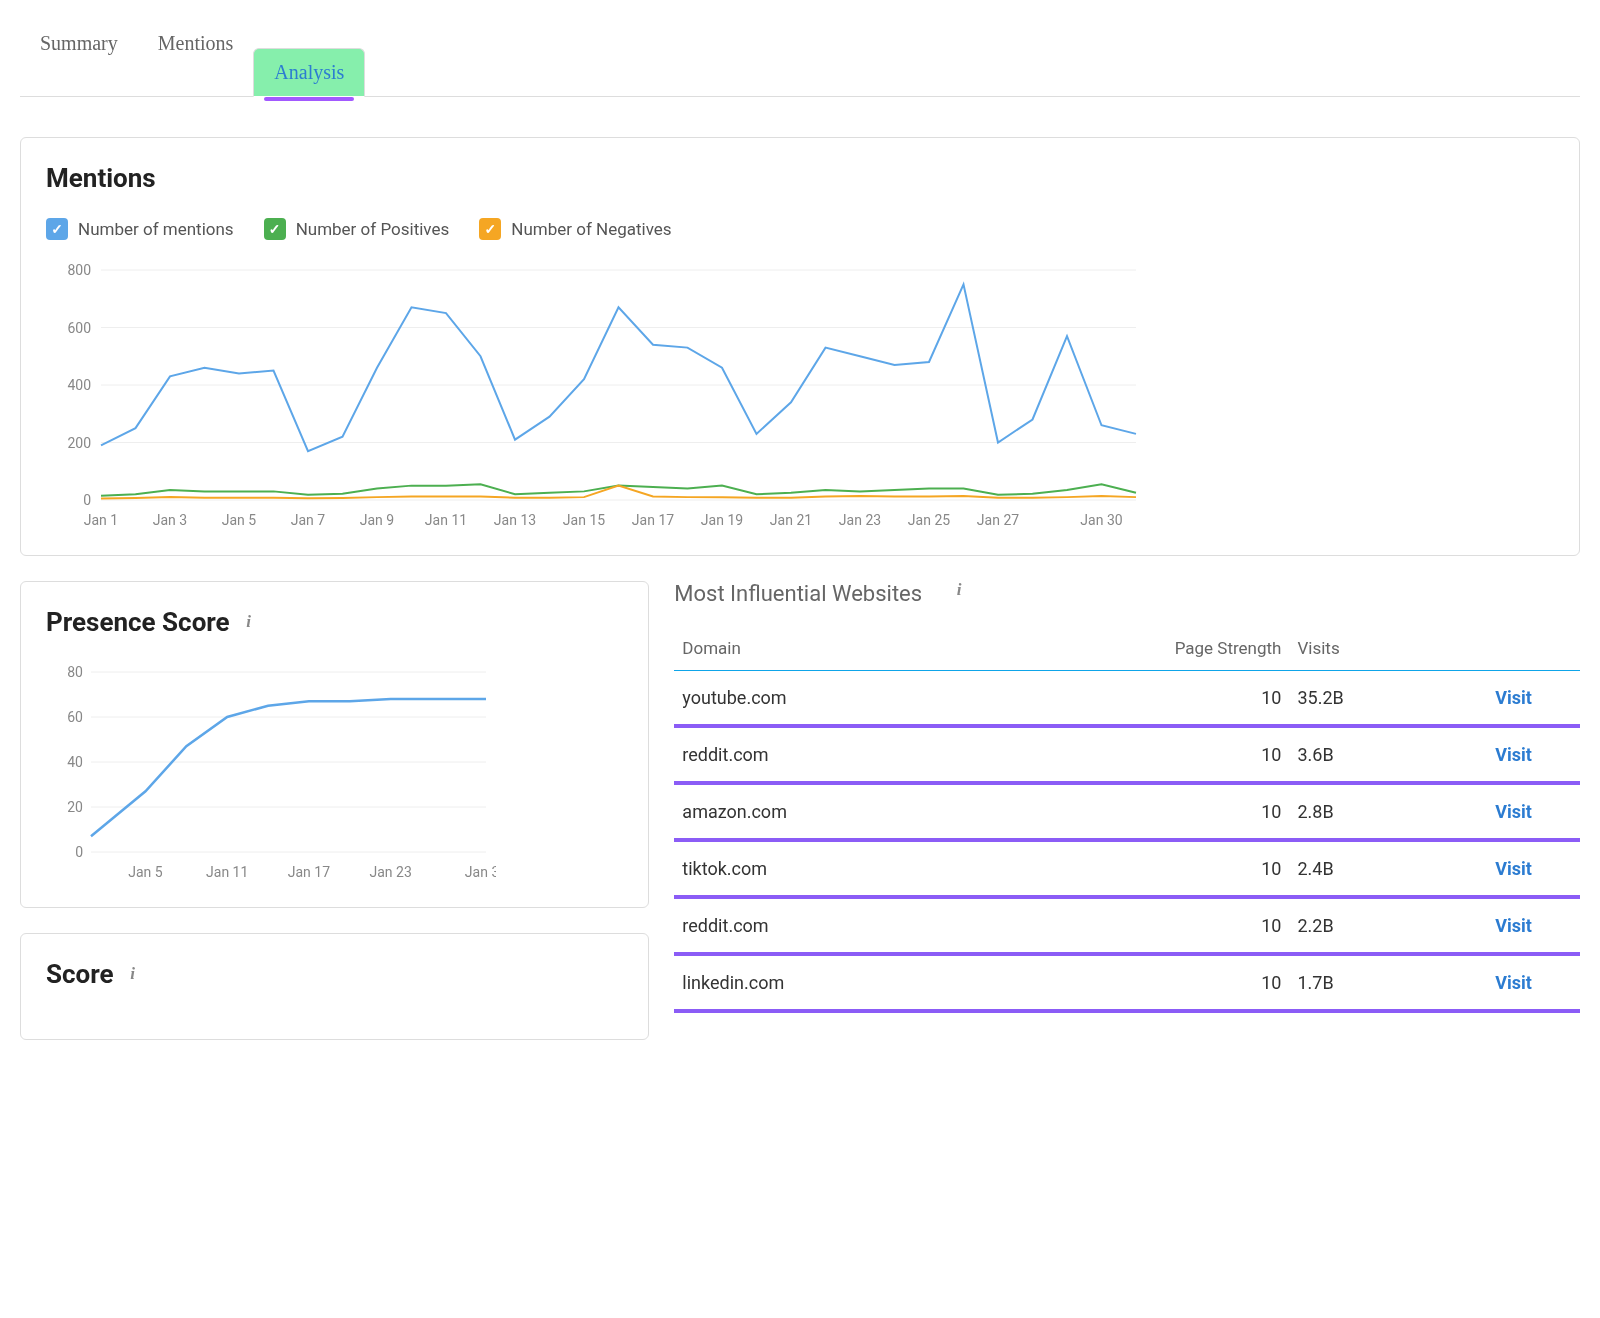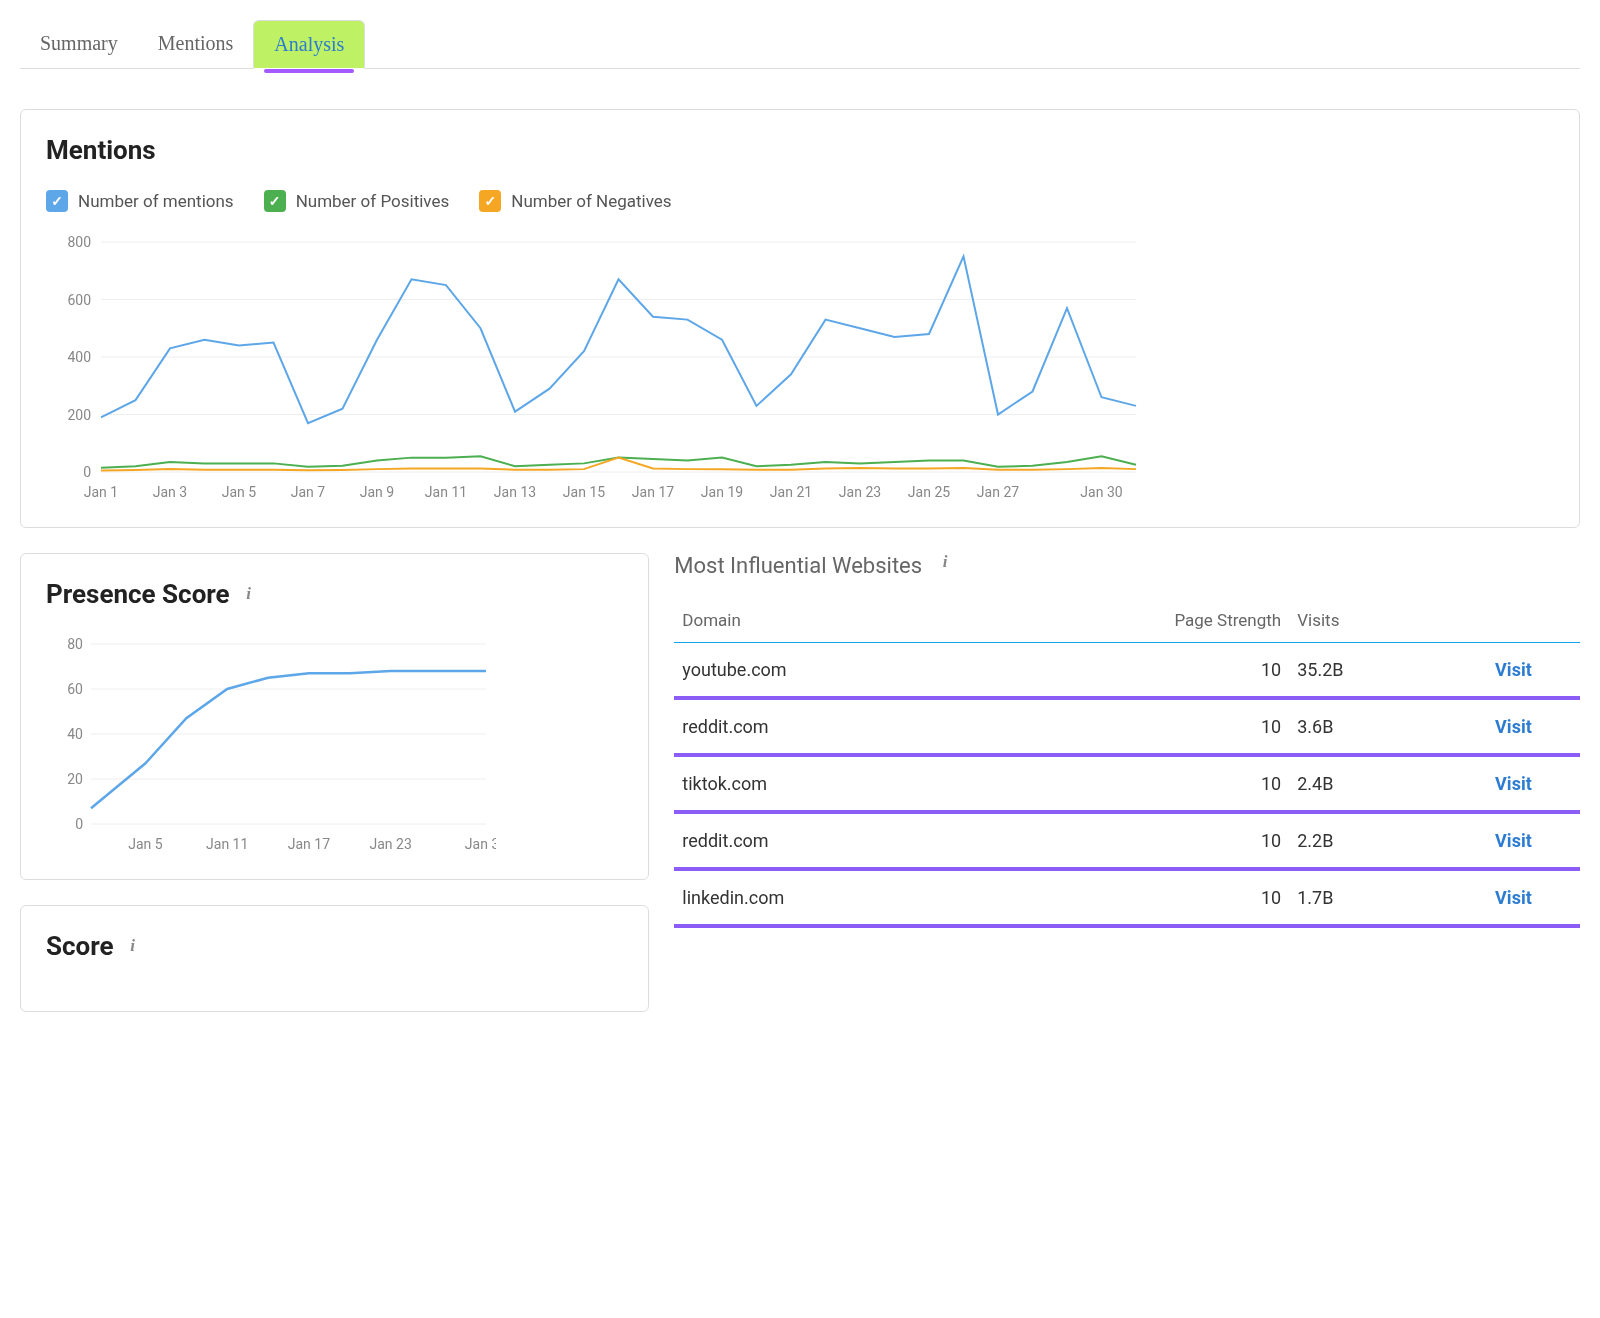--- a/index.html
+++ b/index.html
@@ -1,35 +1,35 @@
 <!DOCTYPE html>
 <html><head>
 <meta charset="utf-8">
 <style>
 * { margin: 0; padding: 0; box-sizing: border-box; }
 body { font-family: -apple-system, BlinkMacSystemFont, "Segoe UI", Roboto, sans-serif; background: #fff; color: #333; padding: 20px; }
 .container { max-width: 1560px; margin: 0 auto; }
 .tabs { display: flex; gap: 0; border-bottom: 1px solid #ddd; margin-bottom: 40px; }
 .tab { padding: 12px 20px; font-size: 20px; color: #666; cursor: pointer; position: relative; font-family: Liberation Serif, serif; }
-.tab.active { color: #2c7cd1; border: 1px solid #ddd; border-bottom: 1px solid #fff; border-radius: 6px 6px 0 0; margin-bottom: -1px; background: #bef264; }
+.tab.active { color: #2c7cd1; border: 1px solid #ddd; border-bottom: 1px solid #fff; border-radius: 6px 6px 0 0; margin-bottom: -1px; background: #86efac; margin-top: 28px; }
 .tab.active::after { content: ''; position: absolute; bottom: -5px; left: 10px; right: 10px; height: 4px; background: #a259ff; border-radius: 2px; }
 .card { border: 1px solid #ddd; border-radius: 6px; padding: 25px; margin-bottom: 25px; }
 .card-title { font-size: 26px; font-weight: 700; color: #222; margin-bottom: 25px; display: flex; align-items: center; gap: 10px; }
 .info-icon { display: inline-flex; align-items: center; justify-content: center; width: 18px; height: 18px; font-style: italic; font-family: serif; font-size: 17px; color: #888; font-weight: bold; }
 .legend { display: flex; gap: 30px; margin-bottom: 20px; }
 .legend-item { display: flex; align-items: center; gap: 10px; font-size: 17px; color: #555; }
 .legend-check { width: 22px; height: 22px; border-radius: 4px; display: flex; align-items: center; justify-content: center; color: #fff; font-size: 14px; font-weight: bold; }
 .chart-area { position: relative; }
 svg { display: block; }
 .axis-tick { font-size: 14px; fill: #888; }
 .grid-line { stroke: #eee; stroke-width: 1; }
 .row-2 { display: flex; gap: 25px; align-items: flex-start; }
 .col-left { width: 41%; }
 .col-right { width: 59%; }
-.section-title { font-size: 22px; color: #666; margin-bottom: 20px; display: flex; align-items: flex-start; gap: 14px; font-weight: 400; }
+.section-title { font-size: 22px; color: #666; margin-bottom: 20px; display: flex; align-items: flex-start; gap: 28px; font-weight: 400; }
 table { width: 100%; border-collapse: collapse; }
 th { text-align: left; font-size: 17px; font-weight: 400; color: #666; padding: 12px 8px; border-bottom: 1px solid #0ea5e9; }
 td { font-size: 18px; color: #333; padding: 16px 8px; border-bottom: 4px solid #8b5cf6; }
 th.right, td.right { text-align: right; }
 .visit-link { color: #2c7cd1; cursor: pointer; text-align: center; font-weight: bold; }
 </style>
 </head>
 <body>
 
 <div class="container">
@@ -145,20 +145,26 @@
               <td>35.2B</td>
               <td class="visit-link">Visit</td>
             </tr>
             <tr>
               <td>reddit.com</td>
               <td class="right">10</td>
               <td>3.6B</td>
               <td class="visit-link">Visit</td>
             </tr>
             <tr>
+              <td>amazon.com</td>
+              <td class="right">10</td>
+              <td>2.8B</td>
+              <td class="visit-link">Visit</td>
+            </tr>
+            <tr>
               <td>tiktok.com</td>
               <td class="right">10</td>
               <td>2.4B</td>
               <td class="visit-link">Visit</td>
             </tr>
             <tr>
               <td>reddit.com</td>
               <td class="right">10</td>
               <td>2.2B</td>
               <td class="visit-link">Visit</td>

